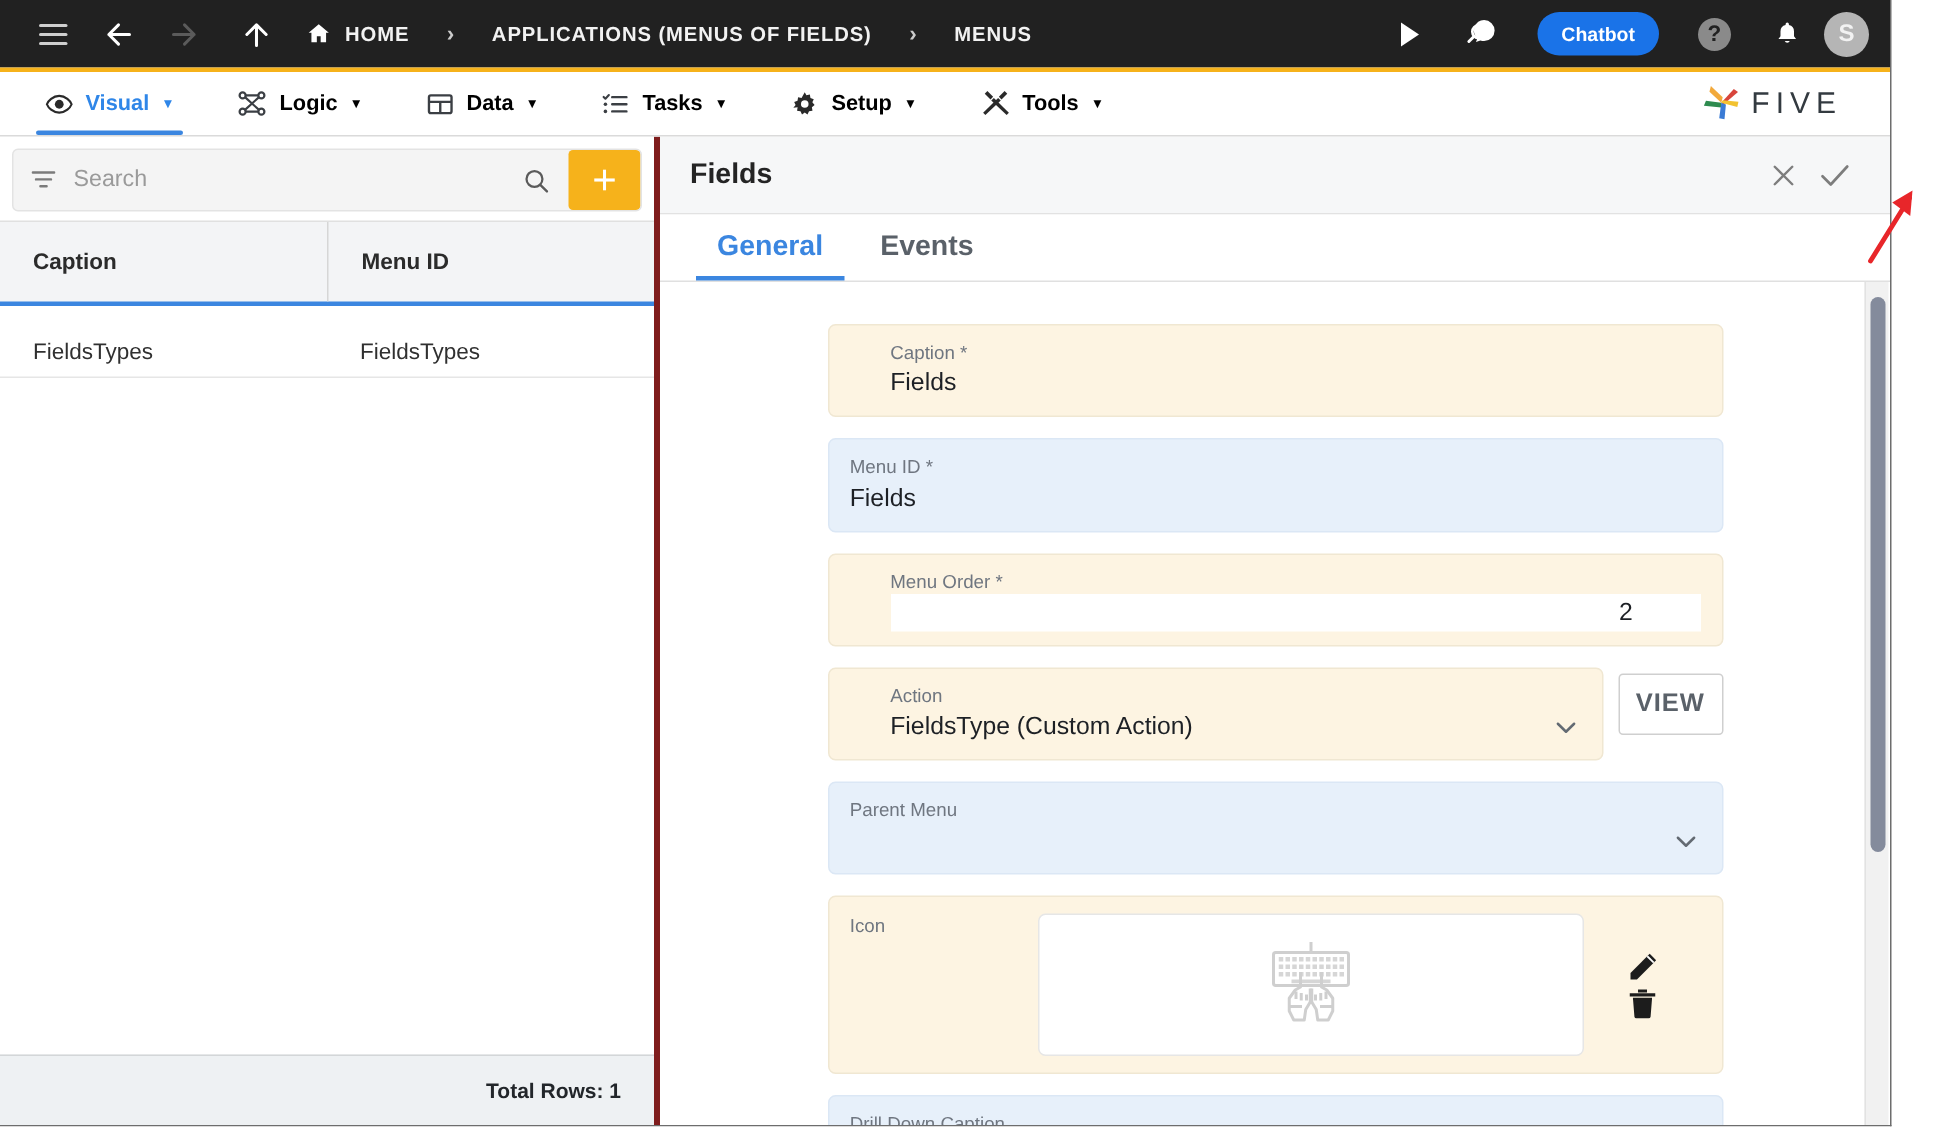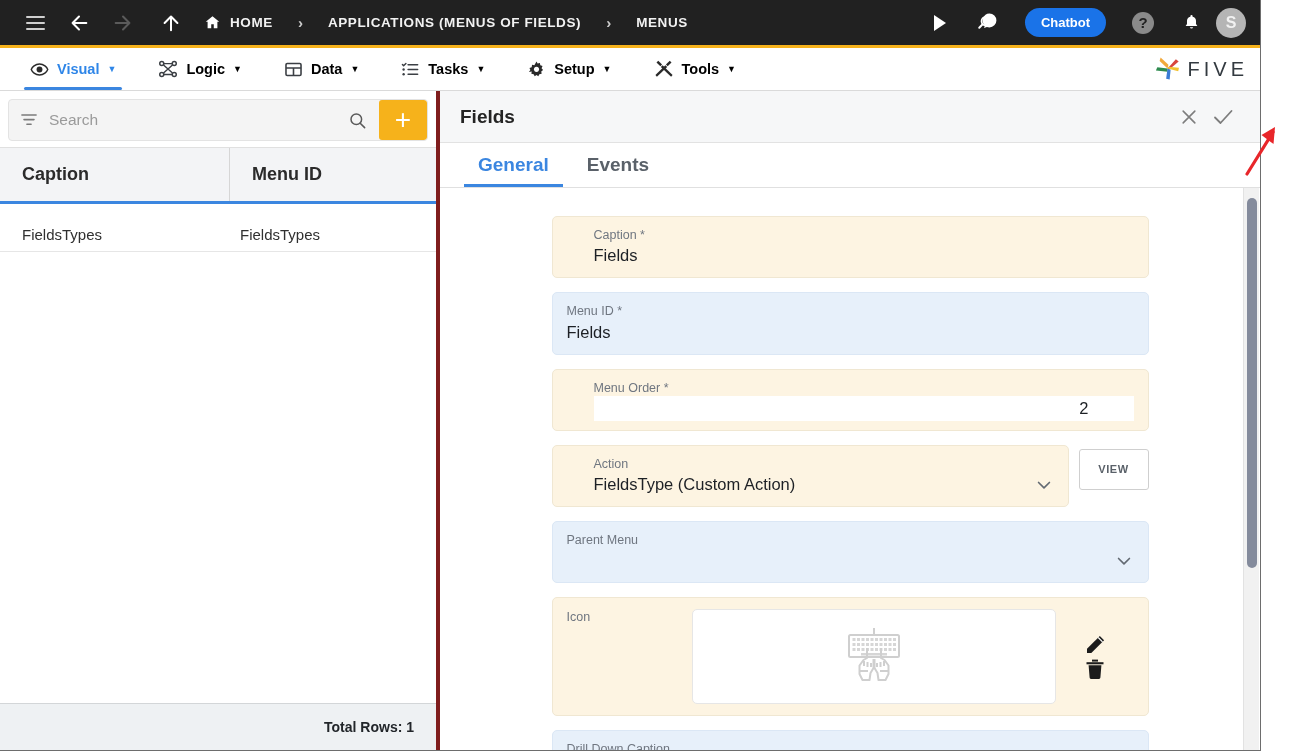--- a/index.html
+++ b/index.html
@@ -87,21 +87,21 @@
   .mi .cap { white-space: nowrap; }
   .mi .caret { font-size: 9px; line-height: 1; }
   .mi.active { color: #2f86e8; }
   .mi.active .ico { color: #2a2a2a; }
   .mi.active .underline {
     position: absolute; left: 8px; right: 8px; bottom: 0;
     height: 3px; background: #3b86e0; border-radius: 2px;
   }
   .ico { display: flex; align-items: center; color: #3b3f44; }
   .brand {
-    position: absolute; right: 12px; top: 0; bottom: 0;
+    position: absolute; right: 32px; top: 0; bottom: 0;
     display: flex; align-items: center; gap: 6px;
   }
   .brand-text {
     font-size: 20px; letter-spacing: 4px; color: #333a40;
     font-weight: 500;
   }
 
   
   .body { flex: 1 1 auto; display: flex; min-height: 0; }
 
@@ -137,21 +137,21 @@
   }
   .grid-wrap {
     flex: 1 1 auto; display: flex; flex-direction: column;
     border-top: 1px solid #e0e0e0; min-height: 0;
   }
   .grid-head {
     display: flex; align-items: center;
     height: 56px; flex: 0 0 56px;
     background: #f3f4f6;
     border-bottom: 3px solid #3b86e0;
-    font-size: 18px; font-weight: bold; color: #2b2b2b; gap: 11px;
+    font-size: 15px; font-weight: bold; color: #2b2b2b;
   }
   .gh-cell { padding: 0 22px; display: flex; align-items: center; height: 100%; }
   .gh-cell.c1 { width: 218px; flex: 0 0 218px; }
   .gh-cell.c2 { flex: 1 1 auto; border-left: 1px solid #d6d6d6; }
   .grid-rows { flex: 1 1 auto; overflow: hidden; background: #ffffff; }
   .grid-row {
     display: flex; align-items: center;
     height: 48px; border-bottom: 1px solid #e6e6e6;
     font-size: 15px; color: #303030;
   }
@@ -225,21 +225,21 @@
   .f-sel .f-value { flex: 1 1 auto; }
   .chev {
     color: #636a72; flex: 0 0 auto;
     display: flex; align-items: center; padding-bottom: 2px;
   }
   .h-tall { min-height: 52px; }
   .view-btn {
     width: 70px; height: 41px; margin-left: 10px; margin-top: 4px;
     border: 1px solid #cfcfcf; border-radius: 3px; background: #ffffff;
     display: flex; align-items: center; justify-content: center;
-    font-size: 11px; font-weight: bold; color: #5a6169; letter-spacing: .6px;
+    font-size: 17px; font-weight: bold; color: #5a6169; letter-spacing: .6px;
   }
   
   .icon-field {
     width: 597px; margin-bottom: 14px;
     display: flex; align-items: stretch;
   }
   .icon-box {
     flex: 1 1 auto; background: #fdf4e2; border: 1px solid #f0e7d2;
     border-radius: 5px; display: flex; align-items: center;
     padding: 11px 14px;

